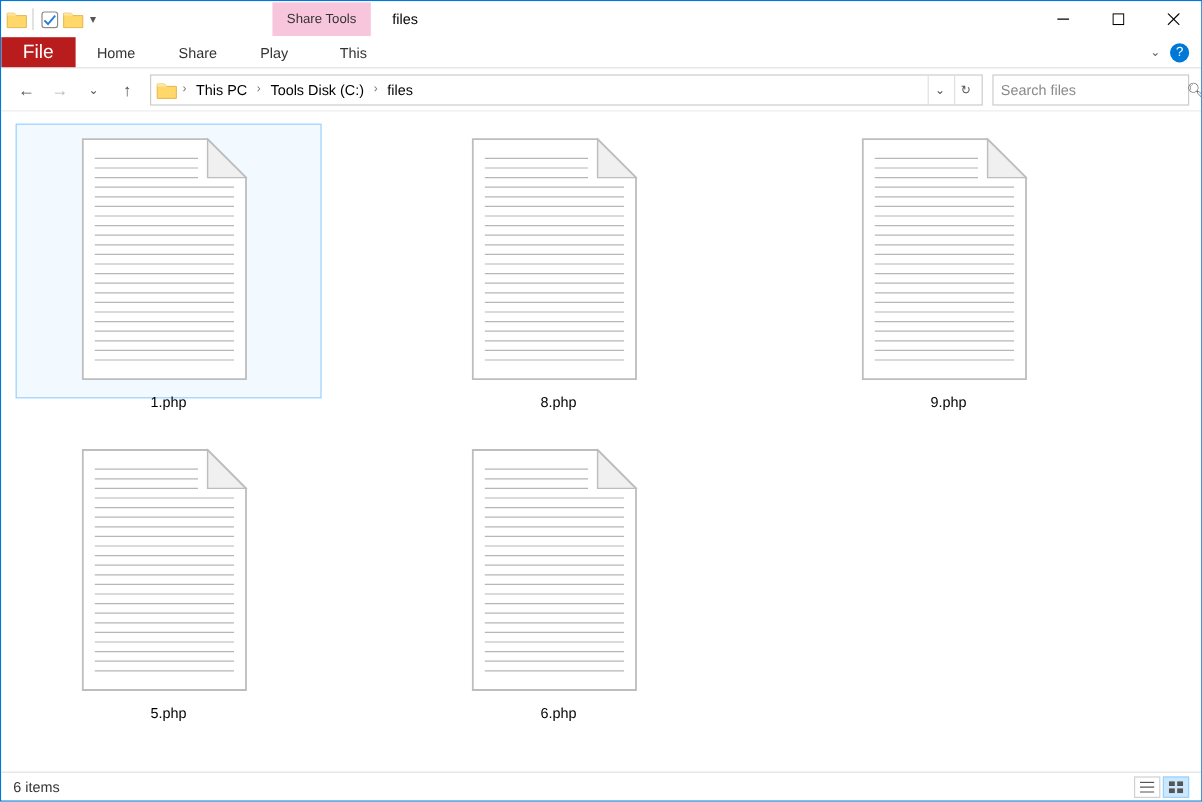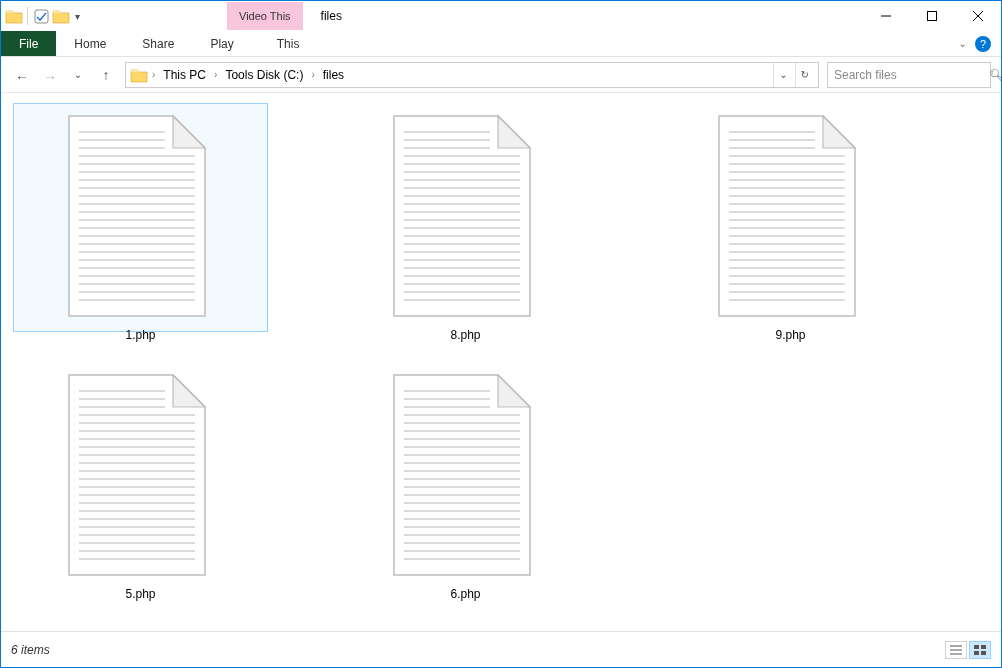--- a/index.html
+++ b/index.html
@@ -13,21 +13,21 @@
   .qat .chev { font-size: 10px; color: #555; padding: 0 3px; cursor: default; }
   .context-tab-wrap { display: flex; flex-direction: column; align-items: center; margin-left: 140px; }
   .context-tab { background: #f7c6dd; color: #333; font-size: 11px; padding: 0 12px; height: 28px; display:flex; align-items:center; margin-top:1px;}
   .title-text { font-size: 12px; color: #000; padding-left: 18px; align-self: center; }
   .titlebar-spacer { flex: 1; }
   .win-controls { display: flex; }
   .win-btn { width: 46px; height: 29px; display: flex; align-items: center; justify-content: center; color: #000; font-size: 10px; cursor: pointer; }
 
   
   .ribbon { height: 26px; display: flex; align-items: stretch; background: #fff; border-bottom: 1px solid #e1e1e1; position: relative; }
-  .ribbon .file-tab { background: #14532d; color: #fff; font-size: 12px; padding: 0 18px; display: flex; align-items: center; cursor: pointer; text-align: center; }
+  .ribbon .file-tab { background: #b91c1c; color: #fff; font-size: 16px; padding: 0 18px; display: flex; align-items: center; cursor: pointer; text-align: center; }
   .ribbon .tab { font-size: 12px; color: #333; padding: 0 18px; display: flex; align-items: center; cursor: pointer; }
   .ribbon .tab.context { border-bottom: 0; }
   .ribbon .context-group { display:flex; }
   .ribbon .spacer { flex: 1; }
   .ribbon .right-controls { display: flex; align-items: center; gap: 8px; padding-right: 10px; }
   .help-ico { width: 16px; height: 16px; border-radius: 50%; background: #0078d7; color: #fff; font-size: 11px; display: flex; align-items: center; justify-content: center; cursor: pointer; }
   .ribbon-expand { font-size: 10px; color: #666; cursor:pointer; }
 
   
   .nav-row { height: 36px; display: flex; align-items: center; padding: 4px 10px; gap: 8px; background: #fff; border-bottom: 1px solid #e8e8e8;}
@@ -47,21 +47,21 @@
   .search-ico { color:#555; font-size:12px; cursor:pointer; }
 
   
   .content { flex: 1; overflow: auto; padding: 10px 12px 6px 12px; display: flex; flex-wrap: wrap; gap: 30px 70px; align-content: flex-start; background:#fff; }
   .file-item { width: 255px; height: 229px; display: flex; flex-direction: column; align-items: center; justify-content: flex-start; border: 1px solid transparent; padding: 6px; cursor: pointer; }
   .file-item.selected { border: 1px solid #99d1ff; background: #cce8ff40; }
   .file-icon { width: 160px; height: 210px; position: relative; margin-top: 2px; }
   .file-label { font-size: 12px; color: #000; margin-top: 6px; text-align: center; }
 
   
-  .statusbar { height: 36px; border-top: 1px solid #e1e1e1; display: flex; align-items: center; font-size: 12px; color: #333; padding: 0 10px; background:#fff;font-style:italic;}
+  .statusbar { height: 24px; border-top: 1px solid #e1e1e1; display: flex; align-items: center; font-size: 12px; color: #333; padding: 0 10px; background:#fff;}
   .statusbar .spacer { flex: 1; }
   .view-toggle { display: flex; gap: 2px; }
   .view-btn { width: 22px; height: 18px; border: 1px solid #d0d0d0; display: flex; align-items: center; justify-content: center; font-size: 10px; color:#555; cursor:pointer; }
   .view-btn.active { background: #cce8ff; border-color: #99d1ff; }
 
 </style>
 </head>
 <body>
 
 <svg width="0" height="0" style="position:absolute">
@@ -120,21 +120,21 @@
         </svg>
       </span>
     <span class="folder-ico">
         <svg width="18" height="18">
           <use href="#folder-glyph"></use>
         </svg>
       </span>
     <span class="chev">▾</span>
   </div>
   <div class="context-tab-wrap">
-    <div class="context-tab">Video This</div>
+    <div class="context-tab">Share Tools</div>
   </div>
   <div class="title-text">files</div>
   <div class="titlebar-spacer"></div>
   <div class="win-controls">
     <div class="win-btn">
         <svg width="10" height="10">
           <line x1="0" y1="5" x2="10" y2="5" stroke="currentColor" stroke-width="1"></line>
         </svg>
       </div>
     <div class="win-btn">

